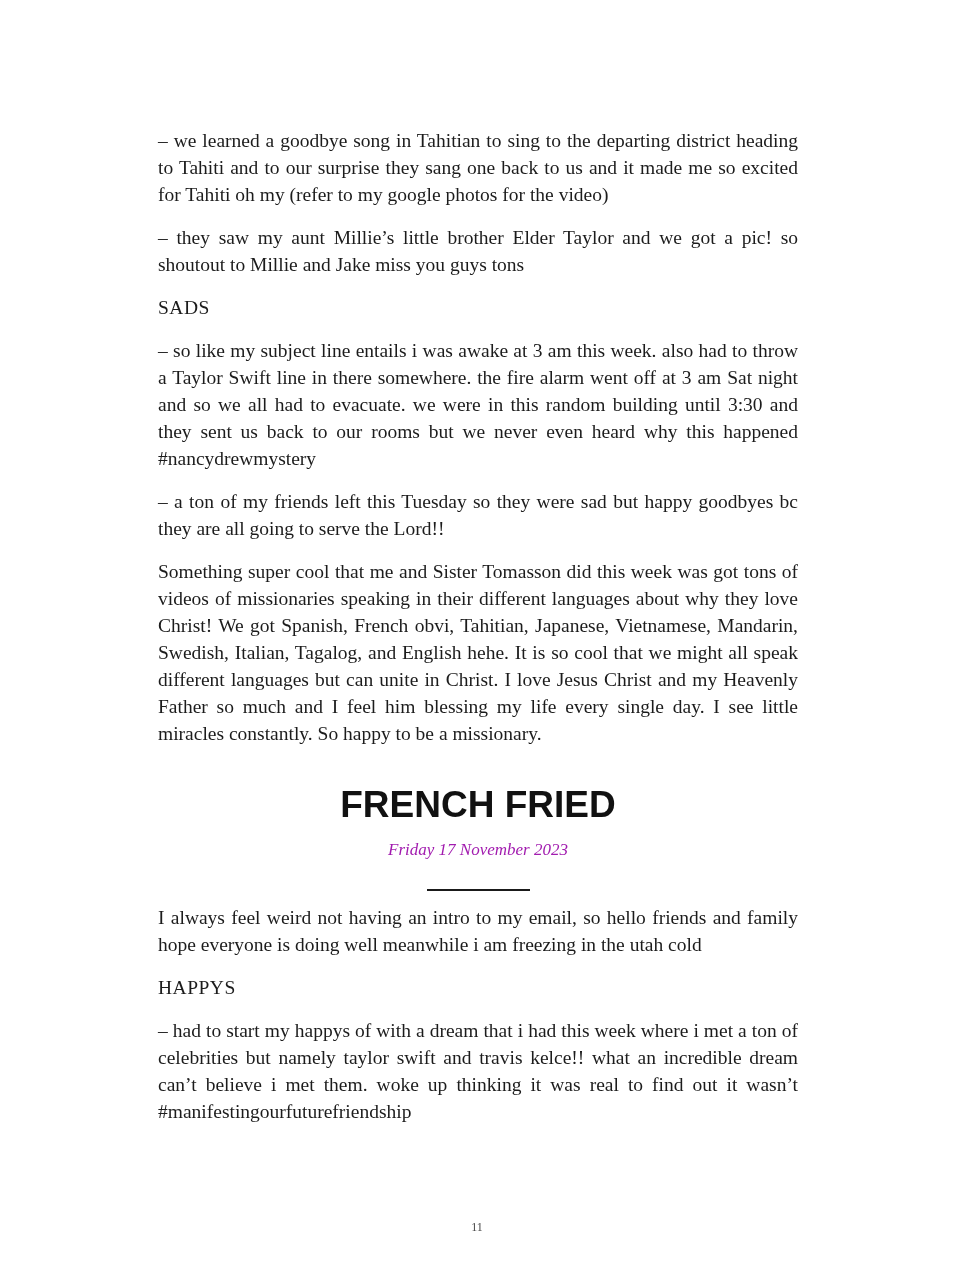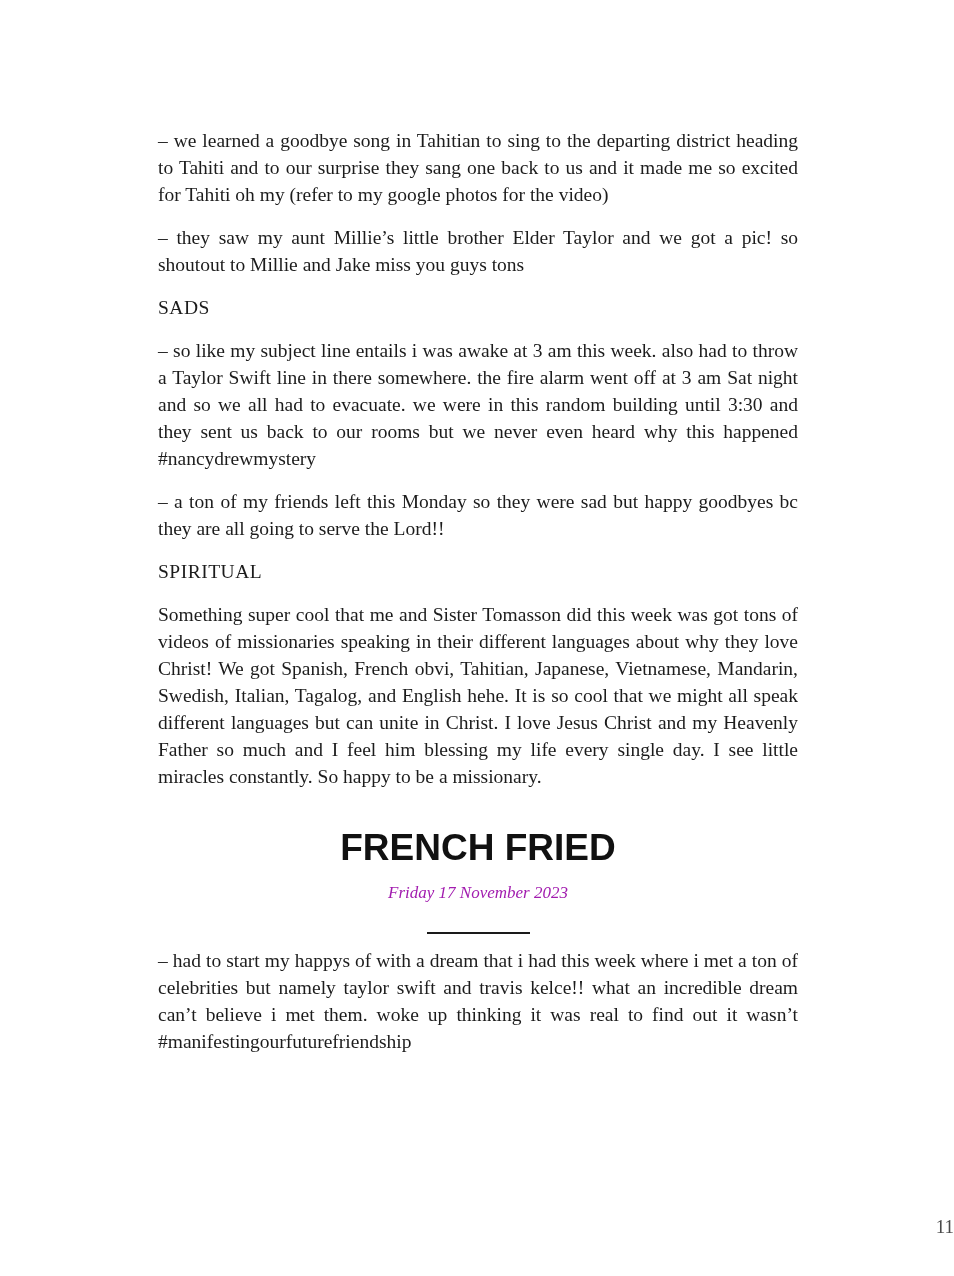--- a/index.html
+++ b/index.html
@@ -66,55 +66,56 @@
     height: 0;
     border: none;
     border-top: 2px solid #1a1a1a;
     margin: 28px auto 13px auto;
   }
   .page-number {
     position: absolute;
     left: 0;
     right: 0;
     top: 1218px;
-    text-align: right;
-    font-size: 19px;
+    text-align: center;
+    font-size: 12px;
     line-height: 18px;
     color: #4a4a4a;
   }
 </style>
 </head>
 <body>
 
 <div class="page">
 
   <div class="text-col">
 
     <p class="body-para">– we learned a goodbye song in Tahitian to sing to the departing district heading to Tahiti and to our surprise they sang one back to us and it made me so excited for Tahiti oh my (refer to my google photos for the video)</p>
 
     <p class="body-para">– they saw my aunt Millie’s little brother Elder Taylor and we got a pic! so shoutout to Millie and Jake miss you guys tons</p>
 
     <h2 class="section-heading">SADS</h2>
 
     <p class="body-para">– so like my subject line entails i was awake at 3 am this week. also had to throw a Taylor Swift line in there somewhere. the fire alarm went off at 3 am Sat night and so we all had to evacuate. we were in this random building until 3:30 and they sent us back to our rooms but we never even heard why this happened #nancydrewmystery</p>
 
-    <p class="body-para">– a ton of my friends left this Monday so they were sad but happy goodbyes bc they are all going to serve the Lord!!</p>
+    <p class="body-para">– a ton of my friends left this Tuesday so they were sad but happy goodbyes bc they are all going to serve the Lord!!</p>
 
-    <h2 class="section-heading">SPIRITUAL</h2>
 
     <p class="body-para">Something super cool that me and Sister Tomasson did this week was got tons of videos of missionaries speaking in their different languages about why they love Christ! We got Spanish, French obvi, Tahitian, Japanese, Vietnamese, Mandarin, Swedish, Italian, Tagalog, and English hehe. It is so cool that we might all speak different languages but can unite in Christ. I love Jesus Christ and my Heavenly Father so much and I feel him blessing my life every single day. I see little miracles constantly. So happy to be a missionary.</p>
 
     <div class="masthead">
       <h1 class="newsletter-title">FRENCH FRIED</h1>
       <p class="newsletter-date">Friday 17 November 2023</p>
     </div>
 
     <hr class="section-divider">
 
+    <p class="body-para">I always feel weird not having an intro to my email, so hello friends and family hope everyone is doing well meanwhile i am freezing in the utah cold</p>
 
+    <h2 class="section-heading">HAPPYS</h2>
 
     <p class="body-para">– had to start my happys of with a dream that i had this week where i met a ton of celebrities but namely taylor swift and travis kelce!! what an incredible dream can’t believe i met them. woke up thinking it was real to find out it wasn’t #manifestingourfuturefriendship</p>
 
   </div>
 
   <div class="page-number">11</div>
 
 </div>
 
 </body></html>

